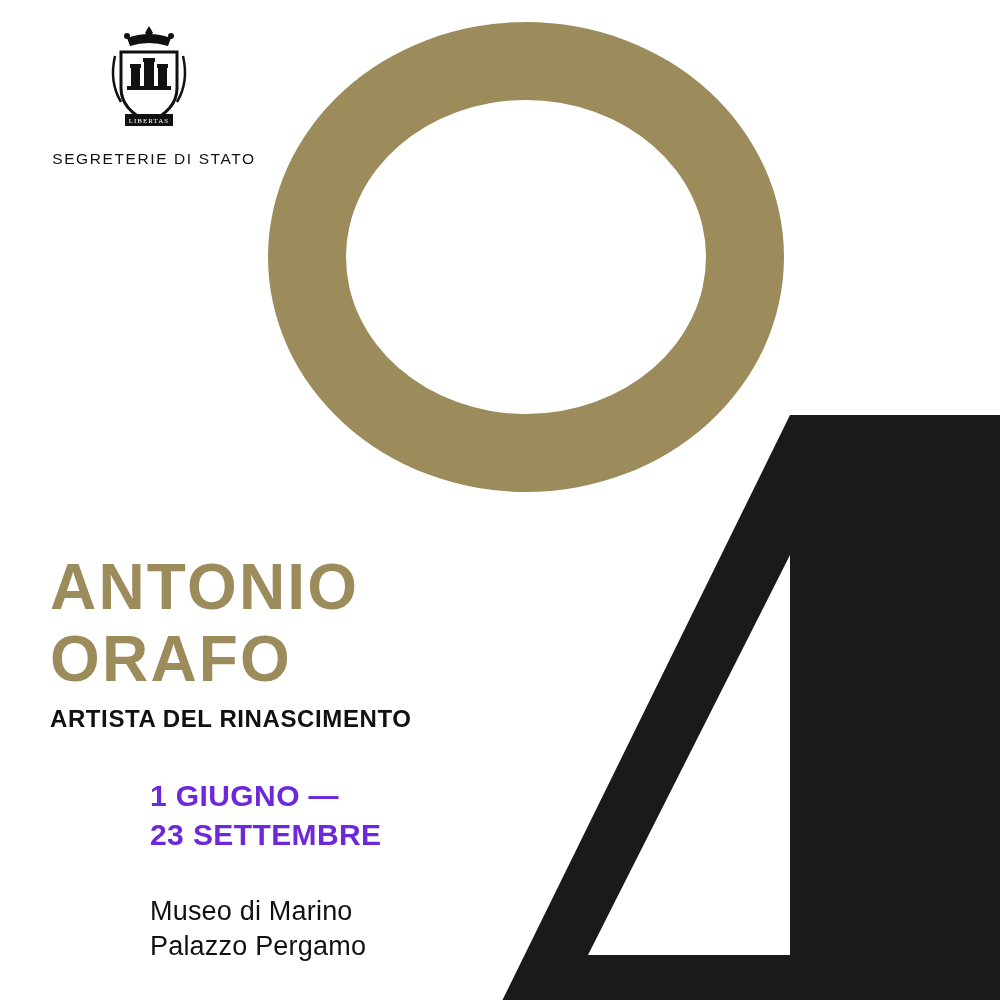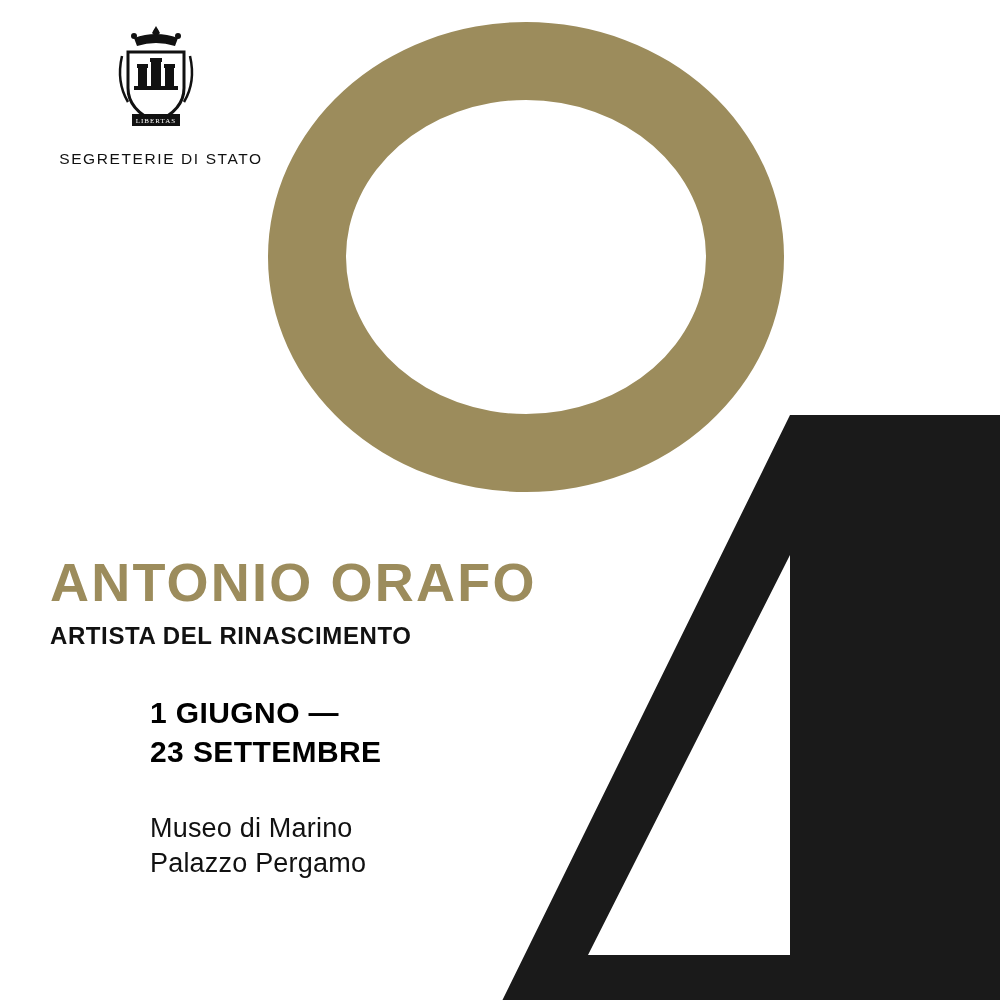--- a/index.html
+++ b/index.html
@@ -14,21 +14,21 @@
     position: relative;
     width: 1000px;
     height: 1000px;
     background: #ffffff;
     overflow: hidden;
   }
 
   
   .crest-block {
     position: absolute;
-    left: 46px;
+    left: 39px;
     top: 22px;
     width: 230px;
   }
   .crest {
     width: 96px;
     height: 110px;
     margin-left: 62px;
     position: relative;
   }
   .crest svg { display: block; }
@@ -67,34 +67,34 @@
   
   .textblock {
     position: absolute;
     left: 50px;
     top: 552px;
     width: 560px;
   }
   .title {
     color: #9c8c5c;
     font-weight: bold;
-    font-size: 54px;
+    font-size: 64px;
     line-height: 1.12;
     letter-spacing: 2.2px;
     margin: 0;
   }
   .subtitle {
     color: #111111;
     font-weight: bold;
     font-size: 24px;
     letter-spacing: 0.6px;
     margin: 10px 0 8px 0;
   }
   .dates {
-    color: #000000;
+    color: #6d28d9;
     font-weight: bold;
     font-size: 30px;
     line-height: 1.28;
     letter-spacing: 0.4px;
     margin: 44px 0 0 100px;
   }
   .venue {
     color: #111111;
     font-size: 27px;
     line-height: 1.28;

